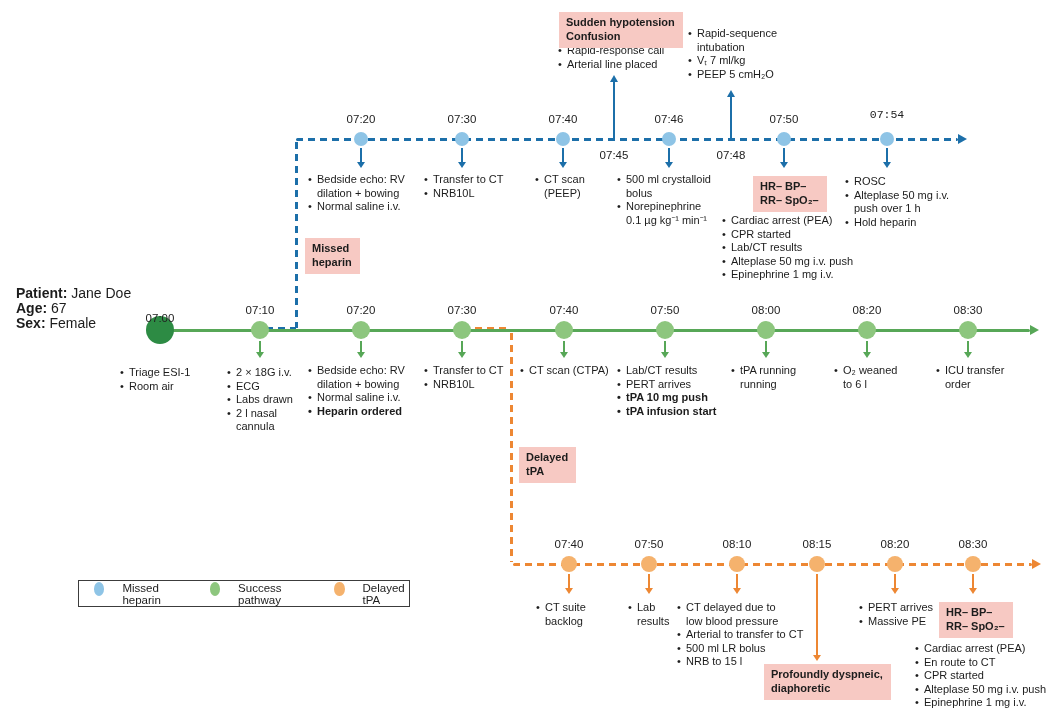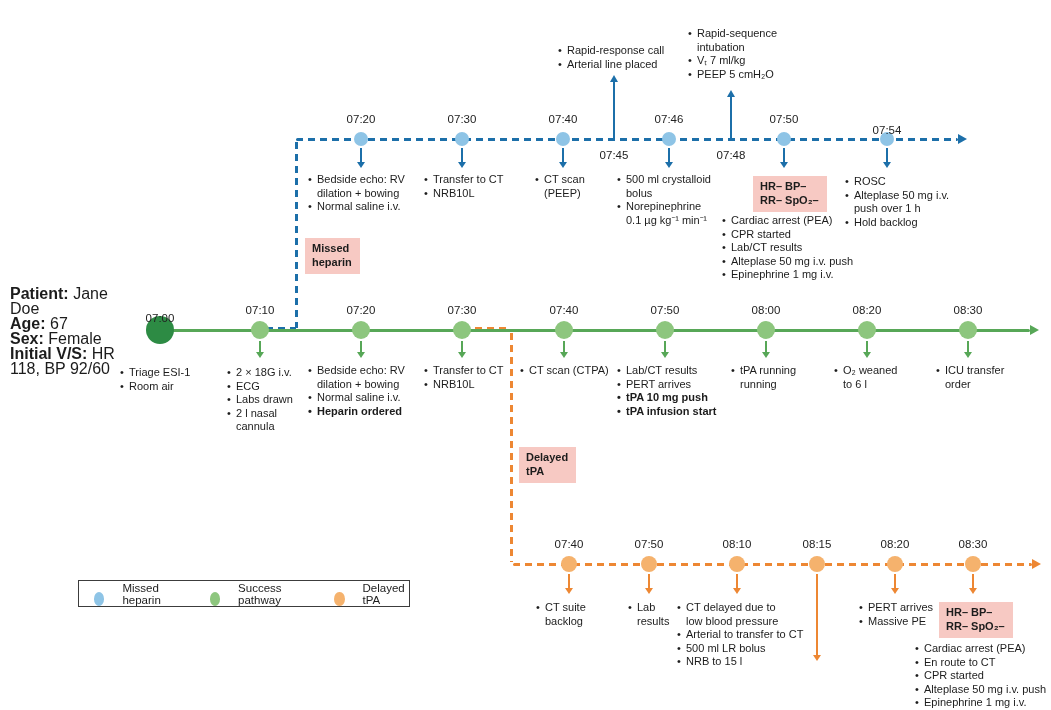--- a/index.html
+++ b/index.html
@@ -14,34 +14,33 @@
   .arr-r{position:absolute;width:0;height:0;border-top:5px solid transparent;border-bottom:5px solid transparent;border-left:9px solid #000}
   .bullets{position:absolute;font-size:11px;line-height:13.6px}
   .bullet{display:flex}
   .bullet .mk{width:9px;flex:none}
   .bullet.bold{font-weight:bold}
   .bln{white-space:nowrap}
   .pink-box{position:absolute;background:#f7c9c3;padding:4px 8px 5px 7px;font-size:11px;font-weight:bold;line-height:13.5px;white-space:nowrap}
   .conn{position:absolute}
   .legend{position:absolute;left:78px;top:580px;width:332px;height:27px;border:1.5px solid #3c3c3c;
           display:flex;align-items:center;gap:29px;padding:0 0 0 15px;box-sizing:border-box;background:#fff}
-  .legend-item{display:flex;align-items:flex-end;gap:18px;font-size:11.5px}
+  .legend-item{display:flex;align-items:flex-start;gap:18px;font-size:11.5px}
   .legend-dot{width:14px;height:14px;border-radius:50%}
-  .patient{position:absolute;left:10px;top:286px;width:120px;font-size:16px;line-height:15px}
+  .patient{position:absolute;left:16px;top:286px;width:120px;font-size:14px;line-height:15px}
   .pline b{font-weight:bold}
 </style>
 </head>
 <body>
 
 <div id="canvas">
   <div class="patient" id="patient-block">
       <div class="pline"><b>Patient:</b> <span>Jane Doe</span></div>
       <div class="pline"><b>Age:</b> <span>67</span></div>
       <div class="pline"><b>Sex:</b> <span>Female</span></div>
-      <div class="pline"><b>Initial V/S:</b> <span>HR 118, BP 92/60</span></div>
     </div>
   <div class="legend" id="legend-box">
       <div class="legend-item">
         <div class="legend-dot" style="background: rgb(142, 196, 230);"></div>
         <div class="legend-label">Missed heparin</div>
       </div>
       <div class="legend-item">
         <div class="legend-dot" style="background: rgb(141, 198, 126);"></div>
         <div class="legend-label">Success pathway</div>
       </div>
@@ -156,41 +155,41 @@
         </div>
       </div>
       <div class="bullet">
         <div class="mk">•</div>
         <div class="btx">
           <div class="bln">Epinephrine 1 mg i.v.</div>
         </div>
       </div>
     </div>
     <div class="node" style="left: 880px; top: 132px; width: 14px; height: 14px; background: rgb(142, 196, 230);"></div>
-    <div class="tlabel" style="left: 861px; top: 124px; width: 52px;">07:54</div>
+    <div class="tlabel" style="left: 861px; top: 108px; width: 52px; font-family: Liberation Mono, monospace;">07:54</div>
     <div class="stem" style="left: 886px; top: 148px; height: 14px; background: rgb(28, 111, 169);"></div>
     <div class="arr-d" style="left: 882.5px; top: 162px; border-top-color: rgb(28, 111, 169);"></div>
     <div class="bullets" style="left: 845px; top: 175px;">
       <div class="bullet">
         <div class="mk">•</div>
         <div class="btx">
           <div class="bln">ROSC</div>
         </div>
       </div>
       <div class="bullet">
         <div class="mk">•</div>
         <div class="btx">
           <div class="bln">Alteplase 50 mg i.v.</div>
           <div class="bln">push over 1 h</div>
         </div>
       </div>
       <div class="bullet">
         <div class="mk">•</div>
         <div class="btx">
-          <div class="bln">Hold backlog</div>
+          <div class="bln">Hold heparin</div>
         </div>
       </div>
     </div>
     <div class="tl-line" style="left: 160px; top: 328.5px; width: 870px; background: rgb(87, 167, 87);"></div>
     <div class="arr-r" style="left: 1030px; top: 325px; border-left-color: rgb(87, 167, 87);"></div>
     <div class="node" style="left: 146px; top: 316px; width: 28px; height: 28px; background: rgb(45, 139, 68);"></div>
     <div class="tlabel" style="left: 134px; top: 312px; width: 52px;">07:00</div>
     <div class="bullets" style="left: 120px; top: 366px;">
       <div class="bullet">
         <div class="mk">•</div>
@@ -505,31 +504,39 @@
           <div class="bln">Vₜ 7 ml/kg</div>
         </div>
       </div>
       <div class="bullet">
         <div class="mk">•</div>
         <div class="btx">
           <div class="bln">PEEP 5 cmH₂O</div>
         </div>
       </div>
     </div>
+    <div class="pink-box" style="left: 559px; top: 12px; background: rgb(247, 201, 195);">
+      <div class="pbl">Sudden hypotension</div>
+      <div class="pbl">Confusion</div>
+    </div>
     <div class="pink-box" style="left: 305px; top: 238px; background: rgb(247, 201, 195);">
       <div class="pbl">Missed</div>
       <div class="pbl">heparin</div>
     </div>
     <div class="pink-box" style="left: 753px; top: 176px; background: rgb(247, 201, 195);">
       <div class="pbl">HR– BP–</div>
       <div class="pbl">RR– SpO₂–</div>
     </div>
     <div class="pink-box" style="left: 519px; top: 447px; background: rgb(247, 201, 195);">
       <div class="pbl">Delayed</div>
       <div class="pbl">tPA</div>
+    </div>
+    <div class="pink-box" style="left: 764px; top: 664px; background: rgb(247, 201, 195);">
+      <div class="pbl">Profoundly dyspneic,</div>
+      <div class="pbl">diaphoretic</div>
     </div>
     <div class="pink-box" style="left: 939px; top: 602px; background: rgb(247, 201, 195);">
       <div class="pbl">HR– BP–</div>
       <div class="pbl">RR– SpO₂–</div>
     </div>
     <div class="stem" style="left: 613px; top: 81px; height: 57px; background: rgb(28, 111, 169);"></div>
     <div class="arr-u" style="left: 609.5px; top: 75px; border-bottom-color: rgb(28, 111, 169);"></div>
     <div class="stem" style="left: 730px; top: 96px; height: 42px; background: rgb(28, 111, 169);"></div>
     <div class="arr-u" style="left: 726.5px; top: 90px; border-bottom-color: rgb(28, 111, 169);"></div>
     <div class="tlabel" style="left: 588px; top: 149px; width: 52px;">07:45</div>

